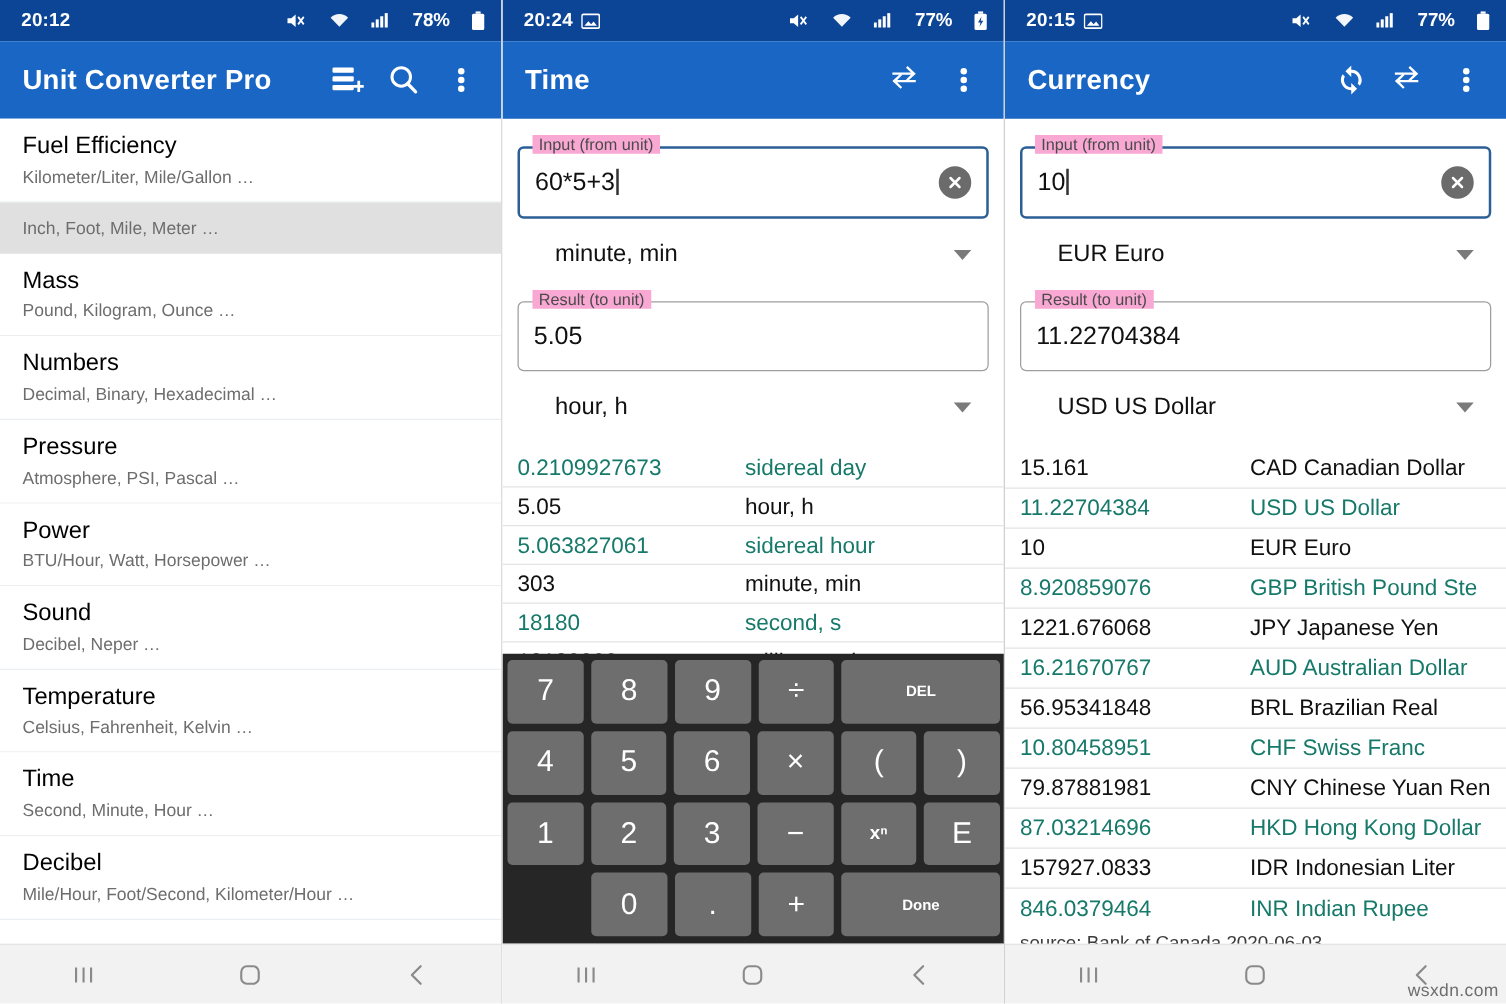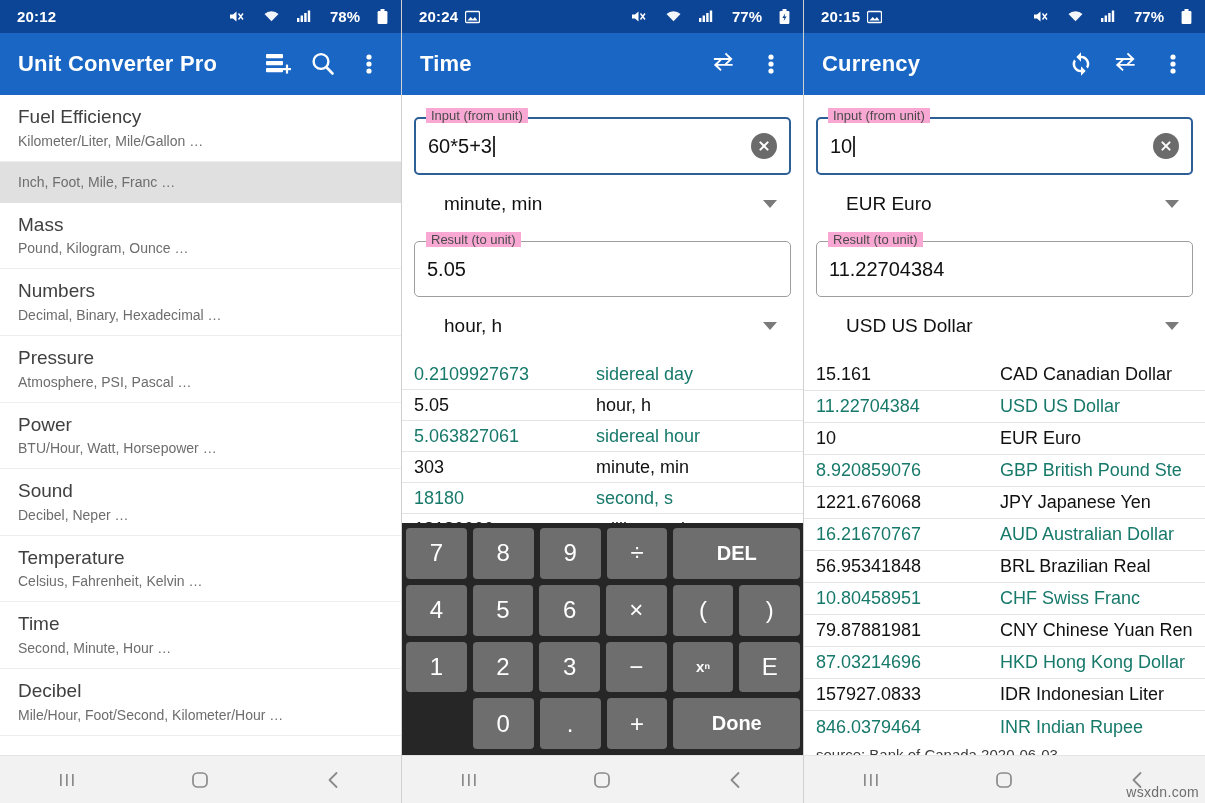--- a/index.html
+++ b/index.html
@@ -42,21 +42,21 @@
     width: 40px; height: 46px; display: flex; align-items: center; justify-content: center;
   }
 
   
   .cat-list { height: 708px; overflow: hidden; background: #fff; }
   .cat {
     padding: 9px 0 9px 18px; border-bottom: 1px solid #eceff1;
     background: #fff;
   }
   .cat.sel { background: #e0e0e0; border-bottom: 1px solid #e0e0e0; }
-  .cat .ct { font-size: 19px; color: #404040; line-height: 1.35; }
+  .cat .ct { font-size: 19px; color: #000000; line-height: 1.35; }
   .cat .cs { font-size: 14px; color: #6d6d6d; line-height: 1.5; margin-top: 1px; }
 
   
   .conv { padding: 10px 12px 0 12px; }
   .field-wrap { position: relative; margin-top: 12px; }
   .field {
     border: 2px solid #2b5f96; border-radius: 5px; height: 58px;
     display: flex; align-items: center; padding: 0 12px;
     background: #fff;
   }
@@ -108,21 +108,21 @@
     background: #262626; padding: 5px 4px 6px 4px;
     display: flex; flex-direction: column; gap: 6px;
   }
   .krow { display: flex; gap: 6px; flex: 1 1 0; }
   .key {
     background: #6e6e6e; border-radius: 4px; color: #fff;
     display: flex; align-items: center; justify-content: center;
     font-size: 24px; flex: 1 1 0;
   }
   .key.wide2 { flex: 2.08 1 0; }
-  .key.lbl { font-size: 20px; font-weight: bold; }
+  .key.lbl { font-size: 12px; font-weight: bold; }
   .key.blank { background: transparent; }
   .key.sup { font-size: 15px; font-weight: bold; }
 
   
   .navbar {
     position: absolute; left: 0; bottom: 0; width: 100%; height: 48px;
     background: #f2f2f2; display: flex; align-items: center;
     justify-content: space-around; border-top: 1px solid #e4e4e4;
   }
   .navbtn { width: 60px; height: 48px; display: flex; align-items: center; justify-content: center; }
@@ -192,21 +192,21 @@
         </div>
       </div>
     </div>
 
     <div class="cat-list">
       <div class="cat">
         <div class="ct">Fuel Efficiency</div>
         <div class="cs">Kilometer/Liter, Mile/Gallon …</div>
       </div>
       <div class="cat sel">
-        <div class="cs">Inch, Foot, Mile, Franc …</div>
+        <div class="cs">Inch, Foot, Mile, Meter …</div>
       </div>
       <div class="cat">
         <div class="ct">Mass</div>
         <div class="cs">Pound, Kilogram, Ounce …</div>
       </div>
       <div class="cat">
         <div class="ct">Numbers</div>
         <div class="cs">Decimal, Binary, Hexadecimal …</div>
       </div>
       <div class="cat">

